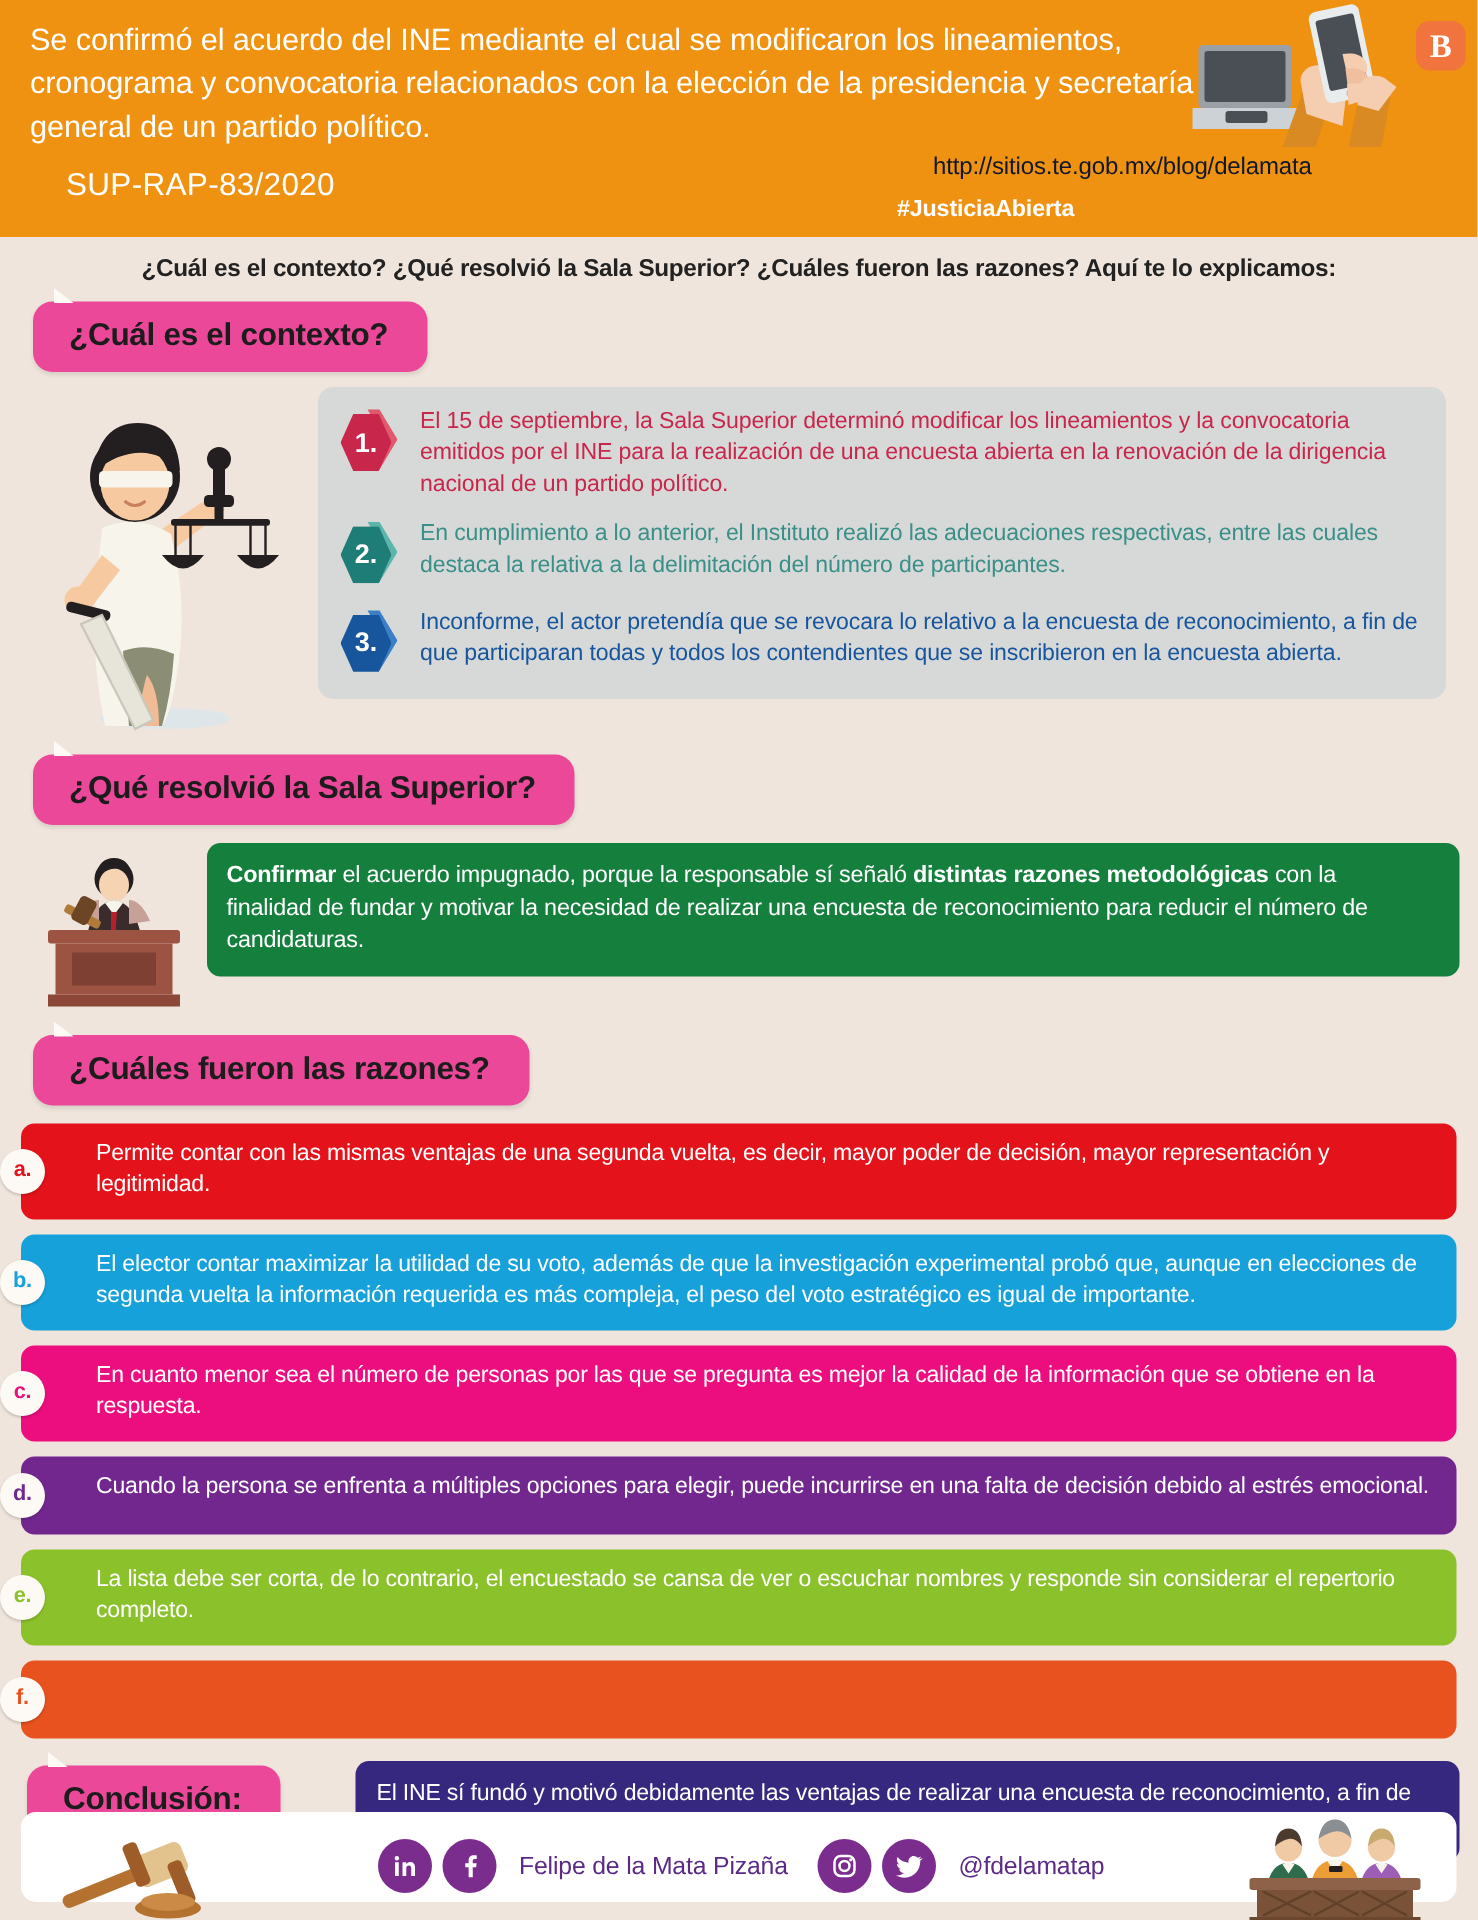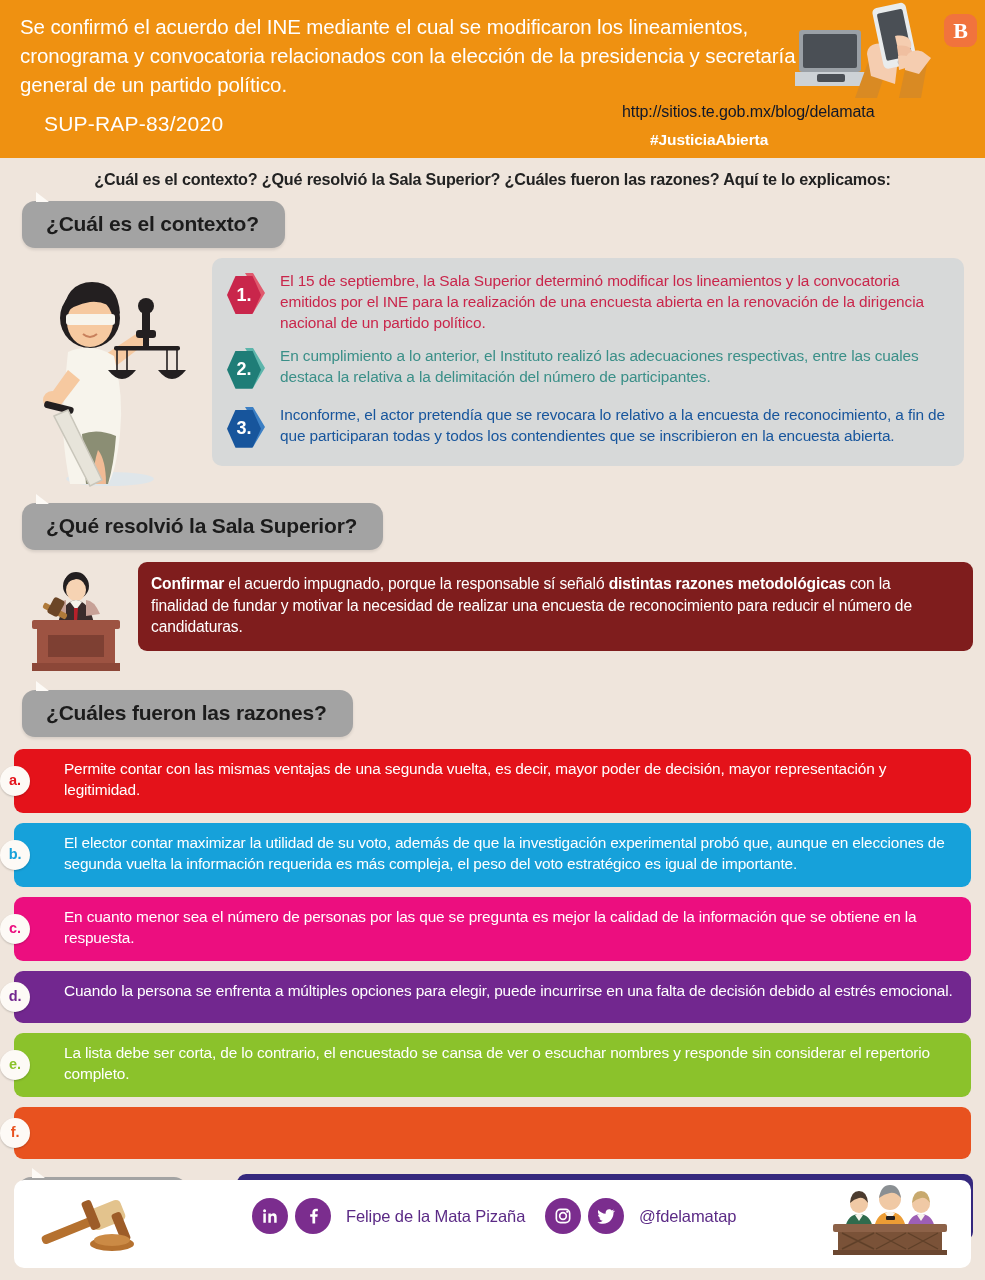--- a/index.html
+++ b/index.html
@@ -36,21 +36,21 @@
   }
   .header-url {
     position: absolute;
     left: 622px; top: 103px;
     color: #0f172a;
     font-size: 16px;
     letter-spacing: -0.1px;
   }
   .header-hash {
     position: absolute;
-    left: 650px; top: 131px;
+    left: 598px; top: 131px;
     color: #ffffff;
     font-size: 15.5px;
     font-weight: bold;
     letter-spacing: -0.1px;
   }
   .hero-art { position: absolute; right: 44px; top: 2px; width: 146px; height: 96px; }
   .blogger-badge {
     position: absolute; right: 8px; top: 14px;
     width: 33px; height: 33px; border-radius: 9px;
     background: #f1733d; color: #fff;
@@ -66,21 +66,21 @@
     color: #222;
     font-size: 16.2px;
     font-weight: bold;
     letter-spacing: -0.2px;
   }
 
   
   .bubble {
     position: relative;
     display: inline-block;
-    background: #a3a3a3;
+    background: #ec4899;
     border-radius: 13px;
     padding: 11px 26px 12px 24px;
     color: #1c1c1c;
     font-size: 21px;
     font-weight: bold;
     box-shadow: 0 2px 3px rgba(0,0,0,0.10);
     letter-spacing: -0.2px;
   }
   .bubble::before {
     content: "";
@@ -113,21 +113,21 @@
     color: #fff; font-size: 18px; font-weight: bold;
     clip-path: polygon(25% 0%, 75% 0%, 100% 50%, 75% 100%, 25% 100%, 0% 50%);
   }
   .ctx-text { font-size: 15.4px; line-height: 1.36; padding-top: 1px; letter-spacing: -0.1px; }
 
   
   .resolved-wrap { position: relative; margin-top: 12px; height: 118px; }
   .judge-art { position: absolute; left: 28px; top: 6px; width: 96px; height: 106px; }
   .resolved-box {
     position: absolute; left: 138px; top: 0; width: 835px;
-    background: #7f1d1d; border-radius: 9px;
+    background: #15803d; border-radius: 9px;
     padding: 11px 26px 13px 13px;
     color: #ffffff; font-size: 15.6px; line-height: 1.38; letter-spacing: -0.15px;
   }
   .resolved-box b { font-weight: bold; }
 
   
   .reasons { margin-top: 12px; padding: 0 14px 0 14px; }
   .reason {
     position: relative;
     border-radius: 9px;
@@ -155,21 +155,21 @@
   .conclusion-box {
     position: absolute; left: 237px; top: 5px; width: 736px;
     background: #35287e; border-radius: 9px;
     padding: 11px 14px 13px 14px;
     color: #ffffff; font-size: 15.4px; line-height: 1.4; letter-spacing: -0.15px;
   }
 
   
   .footer {
     position: absolute; left: 14px; right: 14px; bottom: 12px;
-    height: 88px; background: #ffffff; border-radius: 10px;
+    height: 60px; background: #ffffff; border-radius: 10px;
   }
   .gavel-art { position: absolute; left: 20px; top: 6px; width: 110px; height: 70px; }
   .social-group { position: absolute; left: 238px; top: 18px; display: flex; align-items: center; }
   .social-group2 { position: absolute; left: 531px; top: 18px; display: flex; align-items: center; text-align: right; }
   .sicon {
     width: 36px; height: 36px; border-radius: 50%;
     background: #7b2d8e;
     display: flex; align-items: center; justify-content: center;
     margin-right: 7px;
   }

